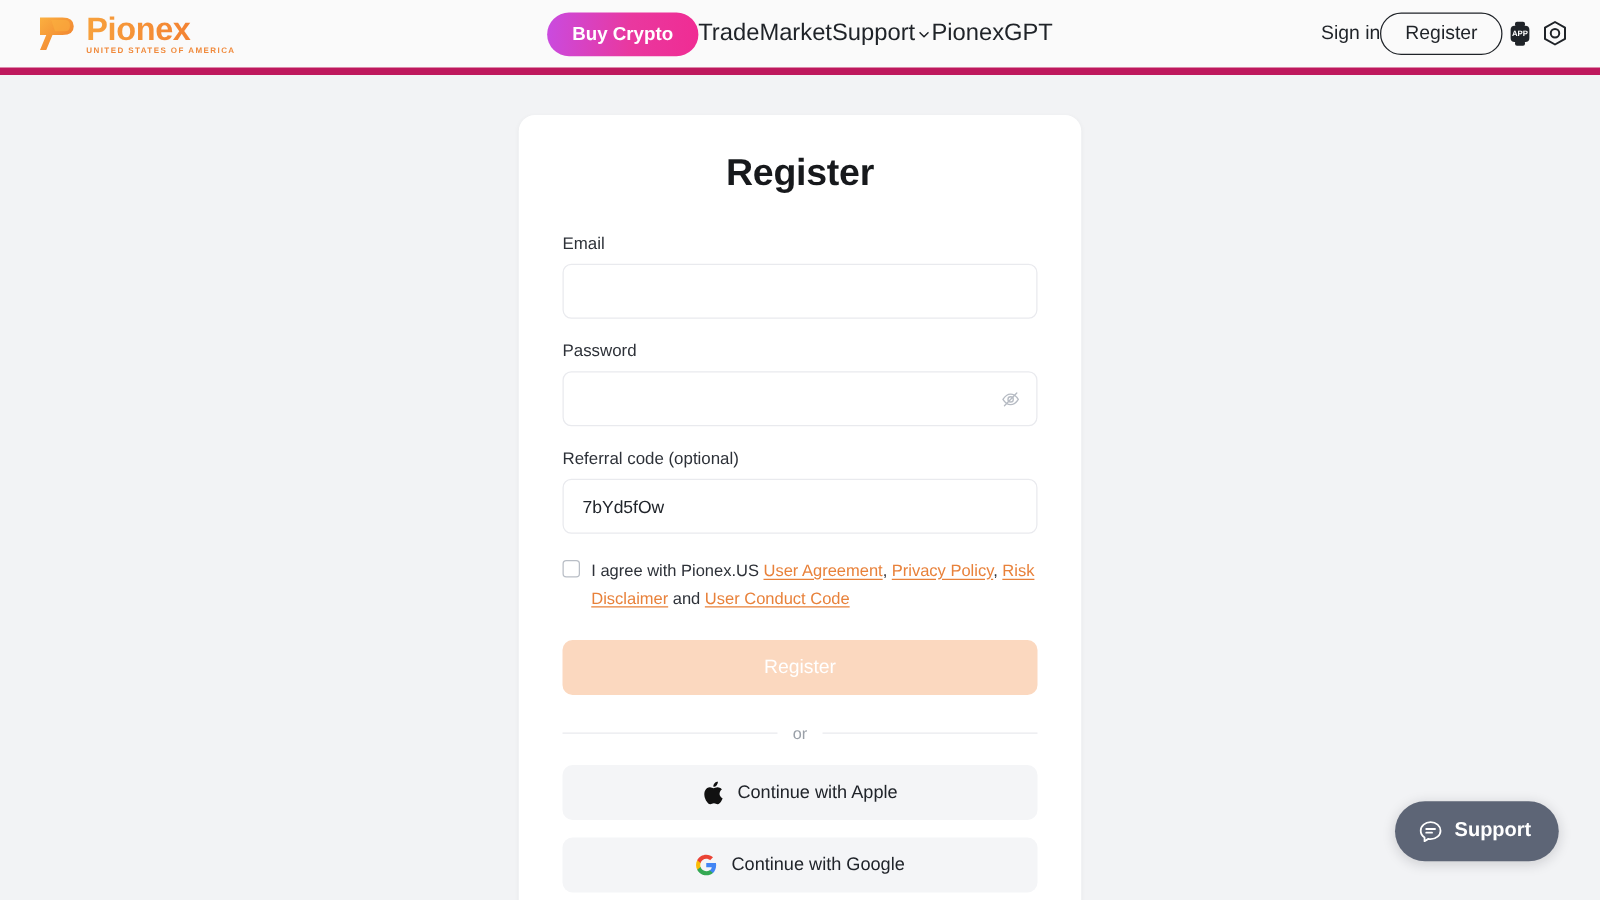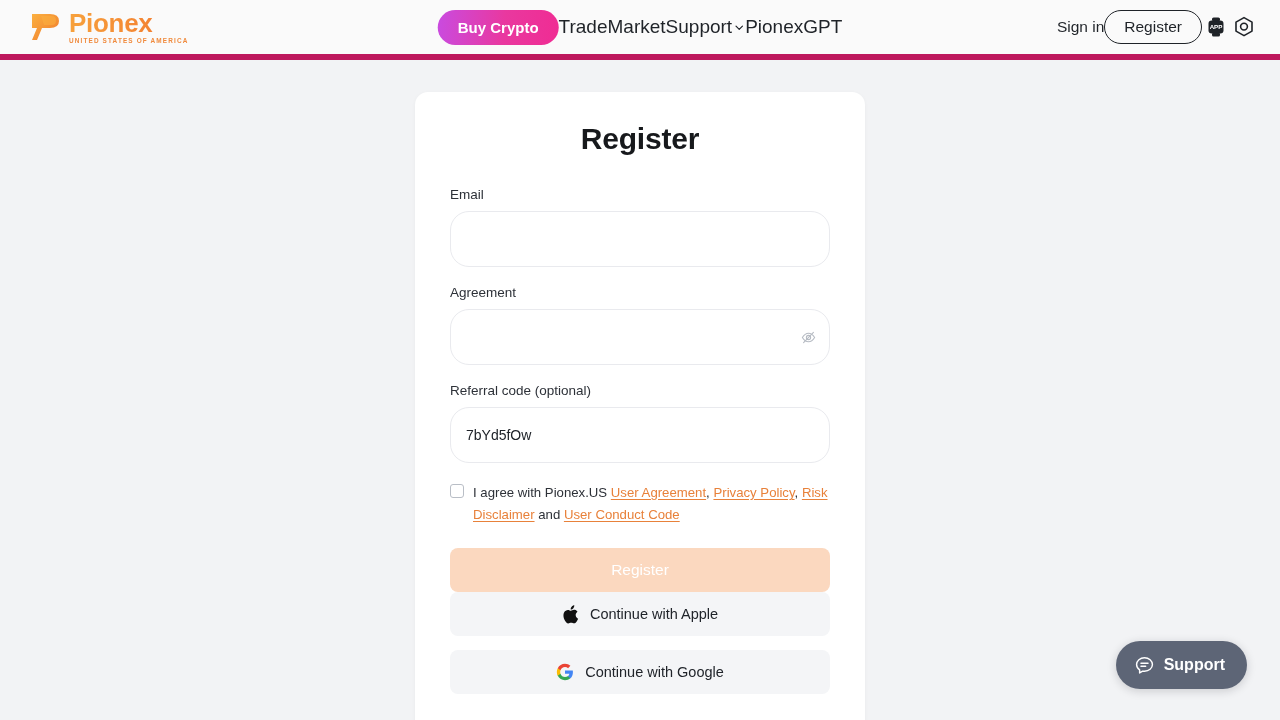--- a/index.html
+++ b/index.html
@@ -146,23 +146,23 @@
   .field-label {
     font-size: 13.5px;
     color: #2d3138;
     margin-bottom: 9px;
     display: block;
   }
 
   .input-wrap { position: relative; }
   .text-input {
     width: 100%;
-    height: 56px;
+    height: 44px;
     border: 1px solid #e9eaee;
-    border-radius: 19px;
+    border-radius: 7px;
     background: #fff;
     font-size: 14px;
     font-family: inherit;
     color: #20242a;
     padding: 0 40px 0 15px;
     outline: none;
   }
   .text-input::placeholder { color: #b7bcc4; }
 
   .eye-btn {
@@ -340,21 +340,21 @@
     
     <div class="field">
       <label class="field-label">Email</label>
       <div class="input-wrap">
         <input class="text-input" type="text" placeholder="" style="">
       </div>
     </div>
 
     
     <div class="field">
-      <label class="field-label">Agreement</label>
+      <label class="field-label">Password</label>
       <div class="input-wrap">
         <input class="text-input" type="password" placeholder="" style="">
         <span class="eye-btn">
           <svg width="17" height="17" viewBox="0 0 20 20">
             <path d="M2.8 10 C5 6.4 7.4 5 10 5 C12.6 5 15 6.4 17.2 10 C15 13.6 12.6 15 10 15 C7.4 15 5 13.6 2.8 10 Z" fill="none" stroke="#b6bbc3" stroke-width="1.25"></path>
             <circle cx="10" cy="10" r="2.5" fill="none" stroke="#b6bbc3" stroke-width="1.25"></circle>
             <line x1="4.2" y1="16" x2="15.8" y2="4" stroke="#b6bbc3" stroke-width="1.25" stroke-linecap="round"></line>
           </svg>
         </span>
       </div>
@@ -371,20 +371,25 @@
     
     <div class="agree-row">
       <span class="checkbox"></span>
       <span class="agree-text"><span>I agree with Pionex.US </span><span class="agree-link">User Agreement</span><span>, </span><span class="agree-link">Privacy Policy</span><span>, </span><span class="agree-link">Risk Disclaimer</span><span>  and </span><span class="agree-link">User Conduct Code</span></span>
     </div>
 
     
     <button class="submit-btn" disabled="">Register</button>
 
     
+    <div class="divider">
+      <span class="divider-line"></span>
+      <span class="divider-text">or</span>
+      <span class="divider-line"></span>
+    </div>
 
     
     <button class="social-btn">
       <svg width="17" height="19" viewBox="0 0 17 20">
         <path fill="#111" d="M13.9 10.6c0-2.4 1.9-3.5 2-3.6-1.1-1.6-2.8-1.8-3.4-1.9-1.5-.15-2.9.85-3.6.85-.75 0-1.9-.83-3.1-.8C4.2 5.2 2.7 6.1 1.9 7.5c-1.7 2.9-.44 7.2 1.2 9.5.8 1.15 1.75 2.4 3 2.36 1.2-.05 1.66-.78 3.1-.78 1.45 0 1.85.78 3.1.75 1.28-.02 2.1-1.16 2.9-2.3.9-1.33 1.28-2.6 1.3-2.67-.03-.01-2.5-.96-2.6-3.76z"></path>
         <path fill="#111" d="M11.5 3.3c.66-.8 1.1-1.9 1-3-.95.04-2.1.63-2.8 1.42-.6.7-1.14 1.84-1 2.92 1.06.08 2.14-.54 2.8-1.34z"></path>
       </svg>
       <span>Continue with Apple</span>
     </button>
 

